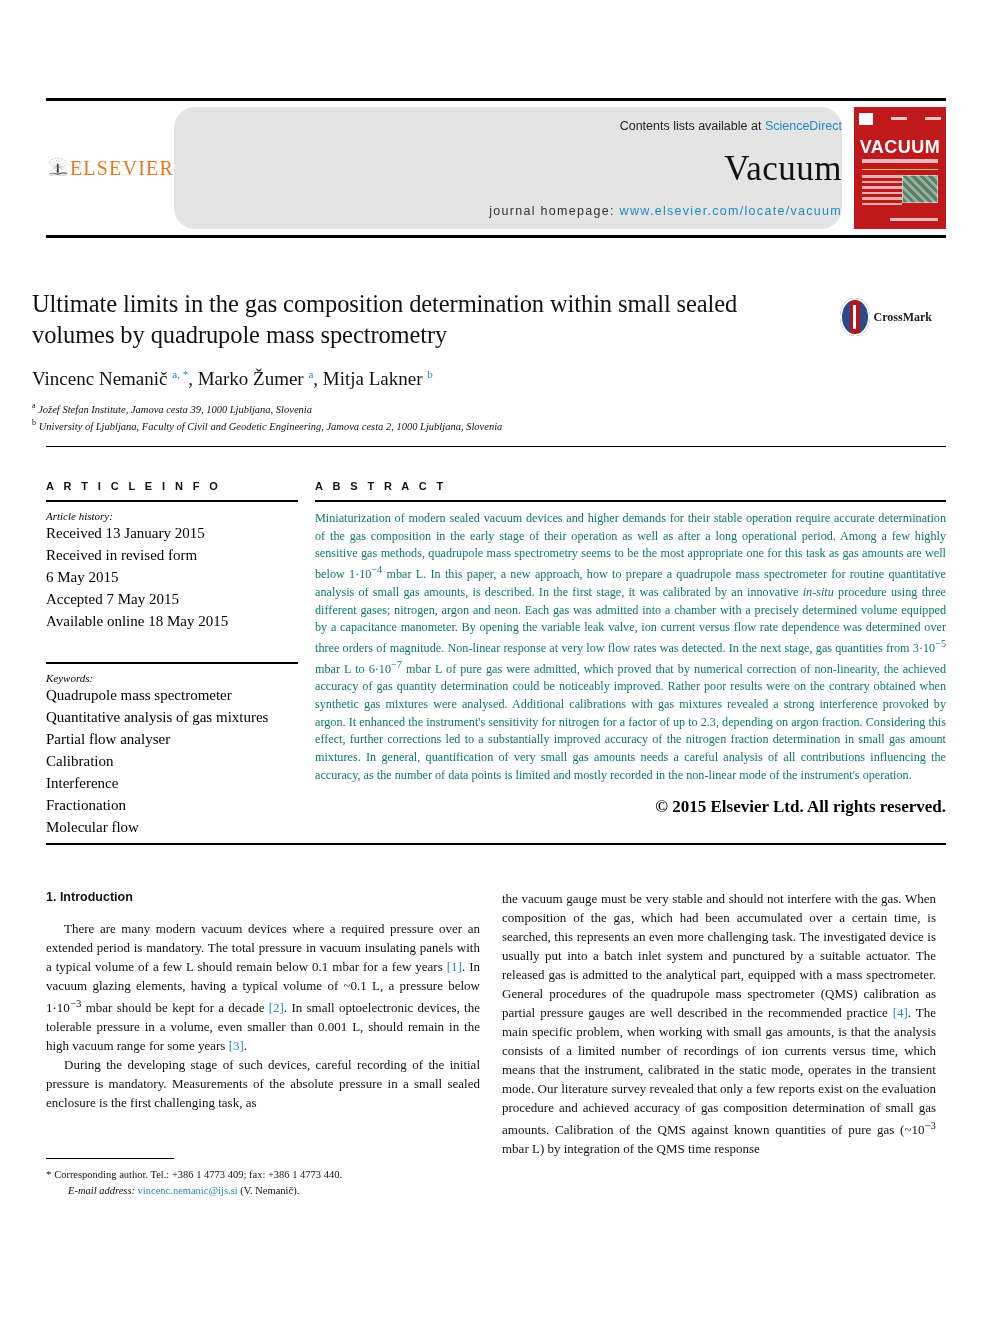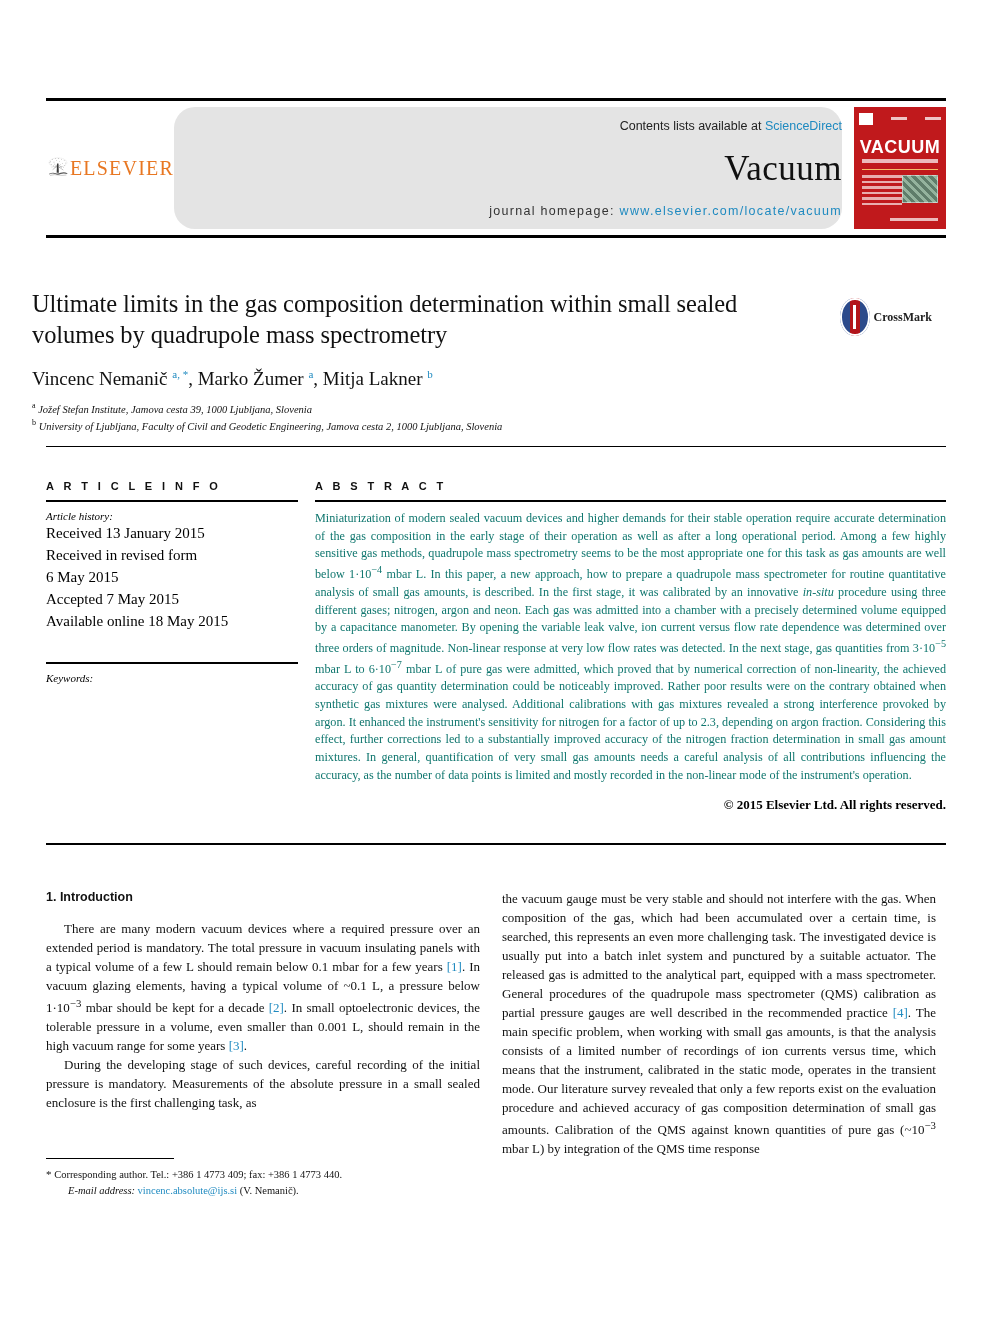--- a/index.html
+++ b/index.html
@@ -320,21 +320,21 @@
     text-align: justify;
     color: #0f766e;
   }
   .abstract-body i {
     font-style: italic;
   }
   .copyright {
     margin-top: 12px;
     text-align: right;
     font-family: "Liberation Serif", serif;
-    font-size: 13px;
+    font-size: 17px;
     font-weight: bold;
   }
 
   
   .body-rule {
     position: absolute;
     top: 843px;
     left: 46px;
     width: 900px;
     border-top: 2px solid #000;
@@ -535,20 +535,29 @@
       <div class="info-list">
         <div>Received 13 January 2015</div>
         <div>Received in revised form</div>
         <div>6 May 2015</div>
         <div>Accepted 7 May 2015</div>
         <div>Available online 18 May 2015</div>
       </div>
       <div class="info-gap"></div>
       <div class="info-divider"></div>
       <div class="info-label">Keywords:</div>
+      <div class="info-list">
+        <div>Quadrupole mass spectrometer</div>
+        <div>Quantitative analysis of gas mixtures</div>
+        <div>Partial flow analyser</div>
+        <div>Calibration</div>
+        <div>Interference</div>
+        <div>Fractionation</div>
+        <div>Molecular flow</div>
+      </div>
     </div>
 
     <div class="col-abstract">
       <div class="sec-head">A B S T R A C T</div>
       <div class="thin-rule"></div>
       <div class="abstract-body">Miniaturization of modern sealed vacuum devices and higher demands for their stable operation require accurate determination of the gas composition in the early stage of their operation as well as after a long operational period. Among a few highly sensitive gas methods, quadrupole mass spectrometry seems to be the most appropriate one for this task as gas amounts are well below 1·10<sup>−4</sup> mbar L. In this paper, a new approach, how to prepare a quadrupole mass spectrometer for routine quantitative analysis of small gas amounts, is described. In the first stage, it was calibrated by an innovative <i>in-situ</i> procedure using three different gases; nitrogen, argon and neon. Each gas was admitted into a chamber with a precisely determined volume equipped by a capacitance manometer. By opening the variable leak valve, ion current versus flow rate dependence was determined over three orders of magnitude. Non-linear response at very low flow rates was detected. In the next stage, gas quantities from 3·10<sup>−5</sup> mbar L to 6·10<sup>−7</sup> mbar L of pure gas were admitted, which proved that by numerical correction of non-linearity, the achieved accuracy of gas quantity determination could be noticeably improved. Rather poor results were on the contrary obtained when synthetic gas mixtures were analysed. Additional calibrations with gas mixtures revealed a strong interference provoked by argon. It enhanced the instrument's sensitivity for nitrogen for a factor of up to 2.3, depending on argon fraction. Considering this effect, further corrections led to a substantially improved accuracy of the nitrogen fraction determination in small gas amount mixtures. In general, quantification of very small gas amounts needs a careful analysis of all contributions influencing the accuracy, as the number of data points is limited and mostly recorded in the non-linear mode of the instrument's operation.</div>
       <div class="copyright">© 2015 Elsevier Ltd. All rights reserved.</div>
     </div>
   </div>
 
@@ -561,17 +570,17 @@
       <p class="body-text">During the developing stage of such devices, careful recording of the initial pressure is mandatory. Measurements of the absolute pressure in a small sealed enclosure is the first challenging task, as</p>
     </div>
     <div class="body-col">
       <p class="body-text">the vacuum gauge must be very stable and should not interfere with the gas. When composition of the gas, which had been accumulated over a certain time, is searched, this represents an even more challenging task. The investigated device is usually put into a batch inlet system and punctured by a suitable actuator. The released gas is admitted to the analytical part, equipped with a mass spectrometer. General procedures of the quadrupole mass spectrometer (QMS) calibration as partial pressure gauges are well described in the recommended practice <span class="ref">[4]</span>. The main specific problem, when working with small gas amounts, is that the analysis consists of a limited number of recordings of ion currents versus time, which means that the instrument, calibrated in the static mode, operates in the transient mode. Our literature survey revealed that only a few reports exist on the evaluation procedure and achieved accuracy of gas composition determination of small gas amounts. Calibration of the QMS against known quantities of pure gas (~10<sup>−3</sup> mbar L) by integration of the QMS time response</p>
     </div>
   </div>
 
   <div class="footnotes">
     <div class="fn-rule"></div>
     <div class="fn-line"><span class="star">*</span> Corresponding author. Tel.: +386 1 4773 409; fax: +386 1 4773 440.</div>
-    <div class="fn-line fn-indent"><span class="fn-email-label">E-mail address:</span> <span class="fn-link">vincenc.absolute@ijs.si</span> (V. Nemanič).</div>
+    <div class="fn-line fn-indent"><span class="fn-email-label">E-mail address:</span> <span class="fn-link">vincenc.nemanic@ijs.si</span> (V. Nemanič).</div>
   </div>
 
 
 </div>
 
 </body></html>

